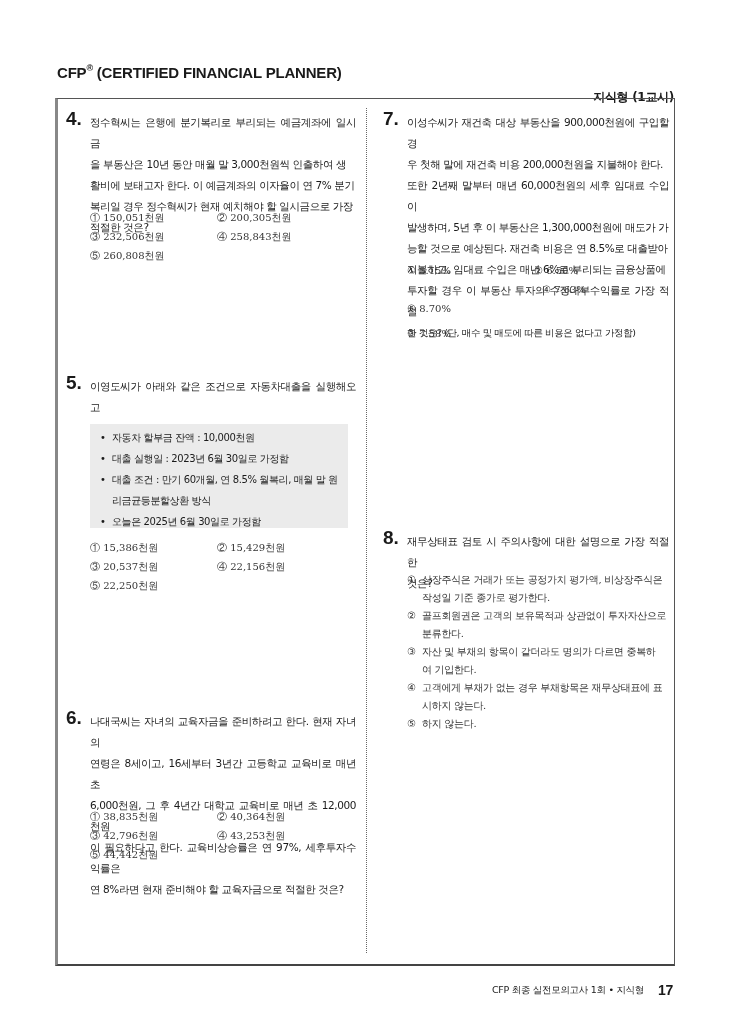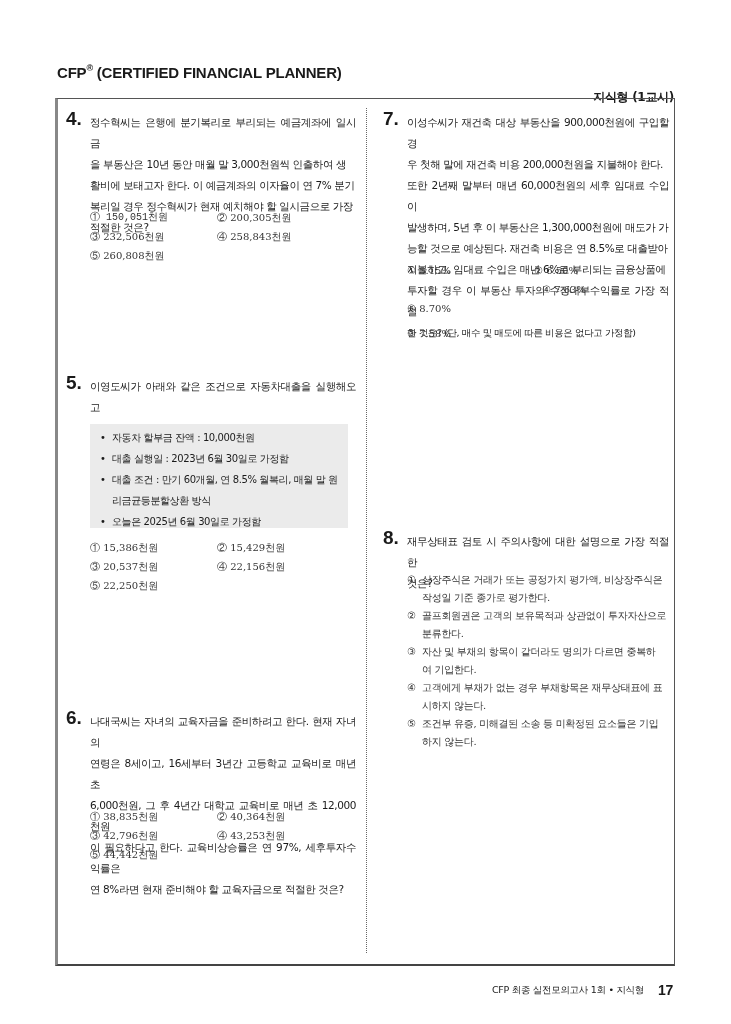--- a/index.html
+++ b/index.html
@@ -38,21 +38,21 @@
 <div class="q" style="left:66px; top:112px; width:290px;">
   <div class="qnum">4.</div>
   <div class="qtext" style="width:266px;">
     <div>정수혁씨는 은행에 분기복리로 부리되는 예금계좌에 일시금</div>
     <div>을 부동산은 10년 동안 매월 말 3,000천원씩 인출하여 생</div>
     <div>활비에 보태고자 한다. 이 예금계좌의 이자율이 연 7% 분기</div>
     <div>복리일 경우 정수혁씨가 현재 예치해야 할 일시금으로 가장</div>
     <div>적절한 것은?</div>
   </div>
   <div class="opts" style="top:96px; width:266px; height:60px;">
-    <div class="opt" style="left:0; top:0;font-family:Liberation Mono, monospace;">① 150,051천원</div>
+    <div class="opt" style="left:0; top:0;">① 150,051천원</div>
     <div class="opt" style="left:127px; top:0;">② 200,305천원</div>
     <div class="opt" style="left:0; top:19px;">③ 232,506천원</div>
     <div class="opt" style="left:127px; top:19px;">④ 258,843천원</div>
     <div class="opt" style="left:0; top:38px;">⑤ 260,808천원</div>
   </div>
 </div>
 
 <div class="q" style="left:66px; top:376px; width:290px;">
   <div class="qnum">5.</div>
   <div class="qtext" style="width:266px;">
@@ -136,21 +136,20 @@
         <div>자산 및 부채의 항목이 같더라도 명의가 다르면 중복하</div>
         <div>여 기입한다.</div>
       </div>
     <div class="item">
         <span class="mk">④</span>
         <div>고객에게 부채가 없는 경우 부채항목은 재무상태표에 표</div>
         <div>시하지 않는다.</div>
       </div>
     <div class="item">
         <span class="mk">⑤</span>
-        <div>조건부 유증, 미해결된 소송 등 미확정된 요소들은 기입</div>
         <div>하지 않는다.</div>
       </div>
   </div>
 </div>
 
 <div class="footer">
   <span>CFP 최종 실전모의고사 1회 • 지식형</span><span class="pg">17</span>
 </div>
 
 </body></html>

